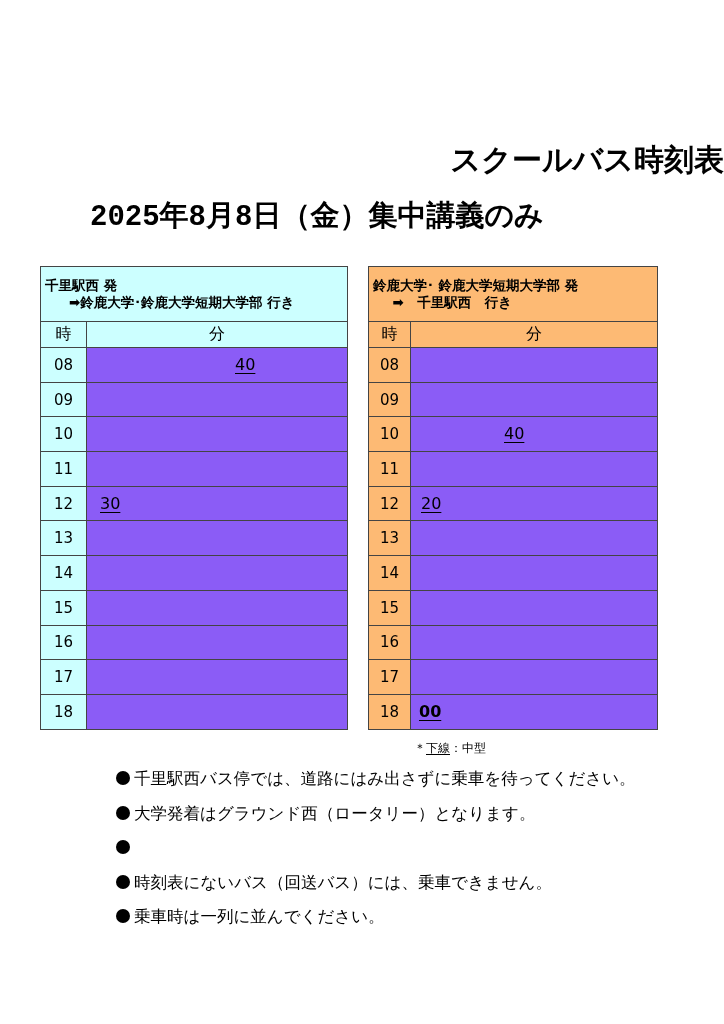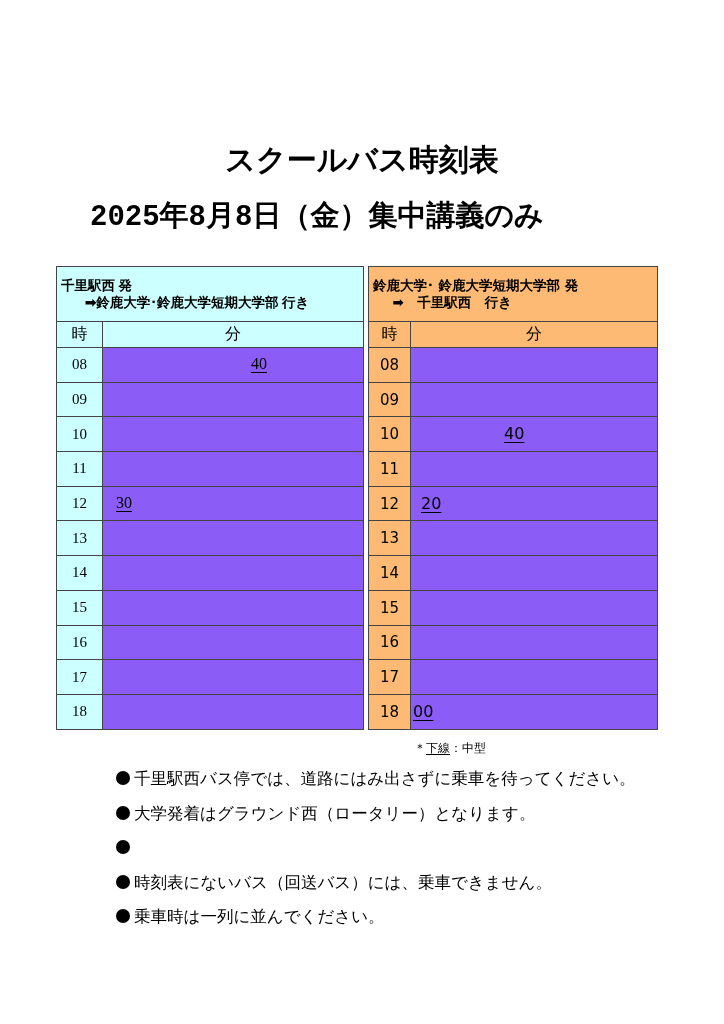--- a/index.html
+++ b/index.html
@@ -1,35 +1,35 @@
 <!DOCTYPE html>
 <html><head>
 <meta charset="utf-8">
 <style>
   html, body { margin:0; padding:0; }
   body {
     width:724px; height:1024px; background:#ffffff; position:relative; overflow:hidden;
     font-family: "DejaVu Sans", "Liberation Sans", sans-serif; color:#000;
   }
   .title {
-    position:absolute; left:0; width:724px; text-align:center;
+    position:absolute; left:0; width:724px; text-align:right;
     font-weight:bold; font-size:30px; top:140px; letter-spacing:0px;
   }
   .subtitle {
     position:absolute; left:90px; top:196px; font-weight:bold; font-size:29px; white-space:nowrap;font-family:Liberation Mono, monospace;
   }
   .tt {
     position:absolute; top:266px; border-collapse:collapse; table-layout:fixed;
   }
   .tt td { border:1px solid #444; padding:0; font-size:15px; height:33.7px; }
   .tt .hdr td { height:54px; vertical-align:middle; font-weight:bold; font-size:13.5px; line-height:17px; padding-left:4px; }
   .tt .colh td { height:25px; text-align:center; font-size:16px; }
   .tt td.hour { text-align:center; }
   .tt td.min { background:#8b5cf6; position:relative;margin-top:32px; }
-  .left { left:56px; width:308px;font-family:Liberation Serif, serif; }
+  .left { left:40px; width:308px; }
   .right { left:368px; width:290px; }
   .left .hdr td, .left .colh td, .left td.hour { background:#ccffff; }
   .right .hdr td, .right .colh td, .right td.hour { background:#fdba74; }
   .min span { position:absolute; top:7px; text-decoration:underline; text-underline-offset:3px; font-size:16px; }
   .note-small { position:absolute; left:414px; top:740px; font-size:12px; }
   .note-small u { text-underline-offset:2px; }
   .bullets { position:absolute; left:116px; top:768px; margin:0; padding:0; list-style:none; }
   .bullets li { font-size:16.5px; height:34.5px; line-height:22px; white-space:nowrap; }
   .bullets li .dot { display:inline-block; width:14px; height:14px; border-radius:50%; background:#000; margin-right:4px; vertical-align:-1px; }
 </style>
@@ -166,21 +166,21 @@
         <td class="hour">16</td>
         <td class="min"></td>
       </tr>
       <tr>
         <td class="hour">17</td>
         <td class="min"></td>
       </tr>
       <tr>
         <td class="hour">18</td>
         <td class="min">
-          <span style="left: 2px;">00</span>
+          <span style="left: 8px; font-weight: bold;">00</span>
         </td>
       </tr>
     </tbody>
 </table>
 
 <div class="note-small">
   <span>＊</span><u>下線</u><span>：中型</span>
 </div>
 
 <ul class="bullets">

